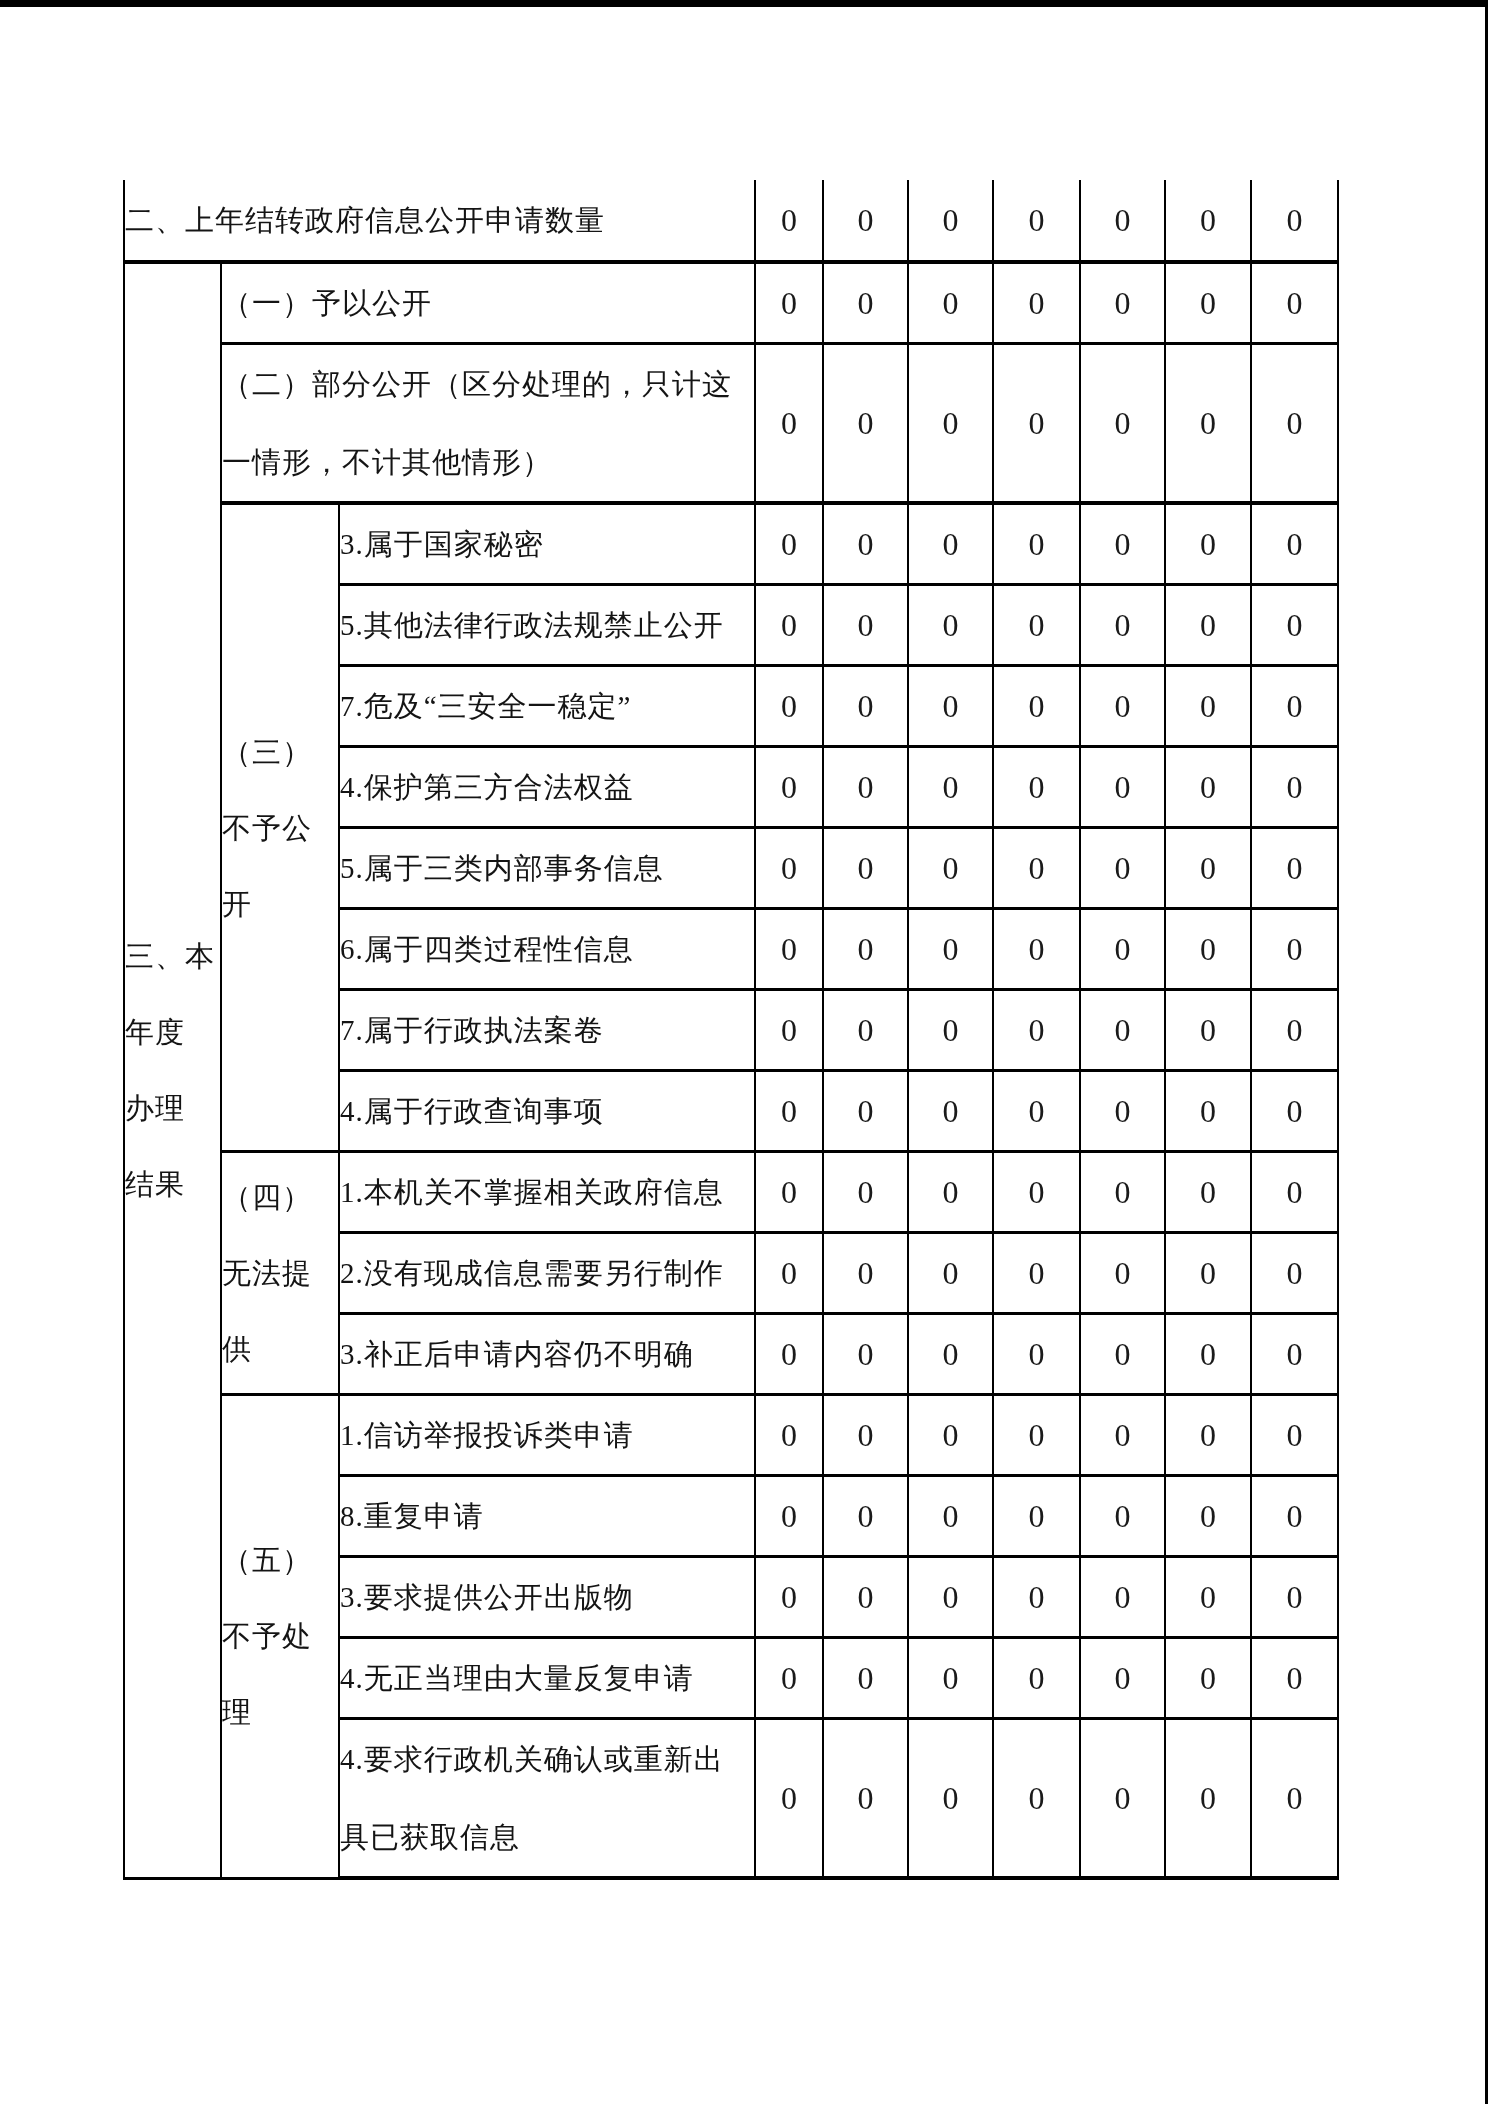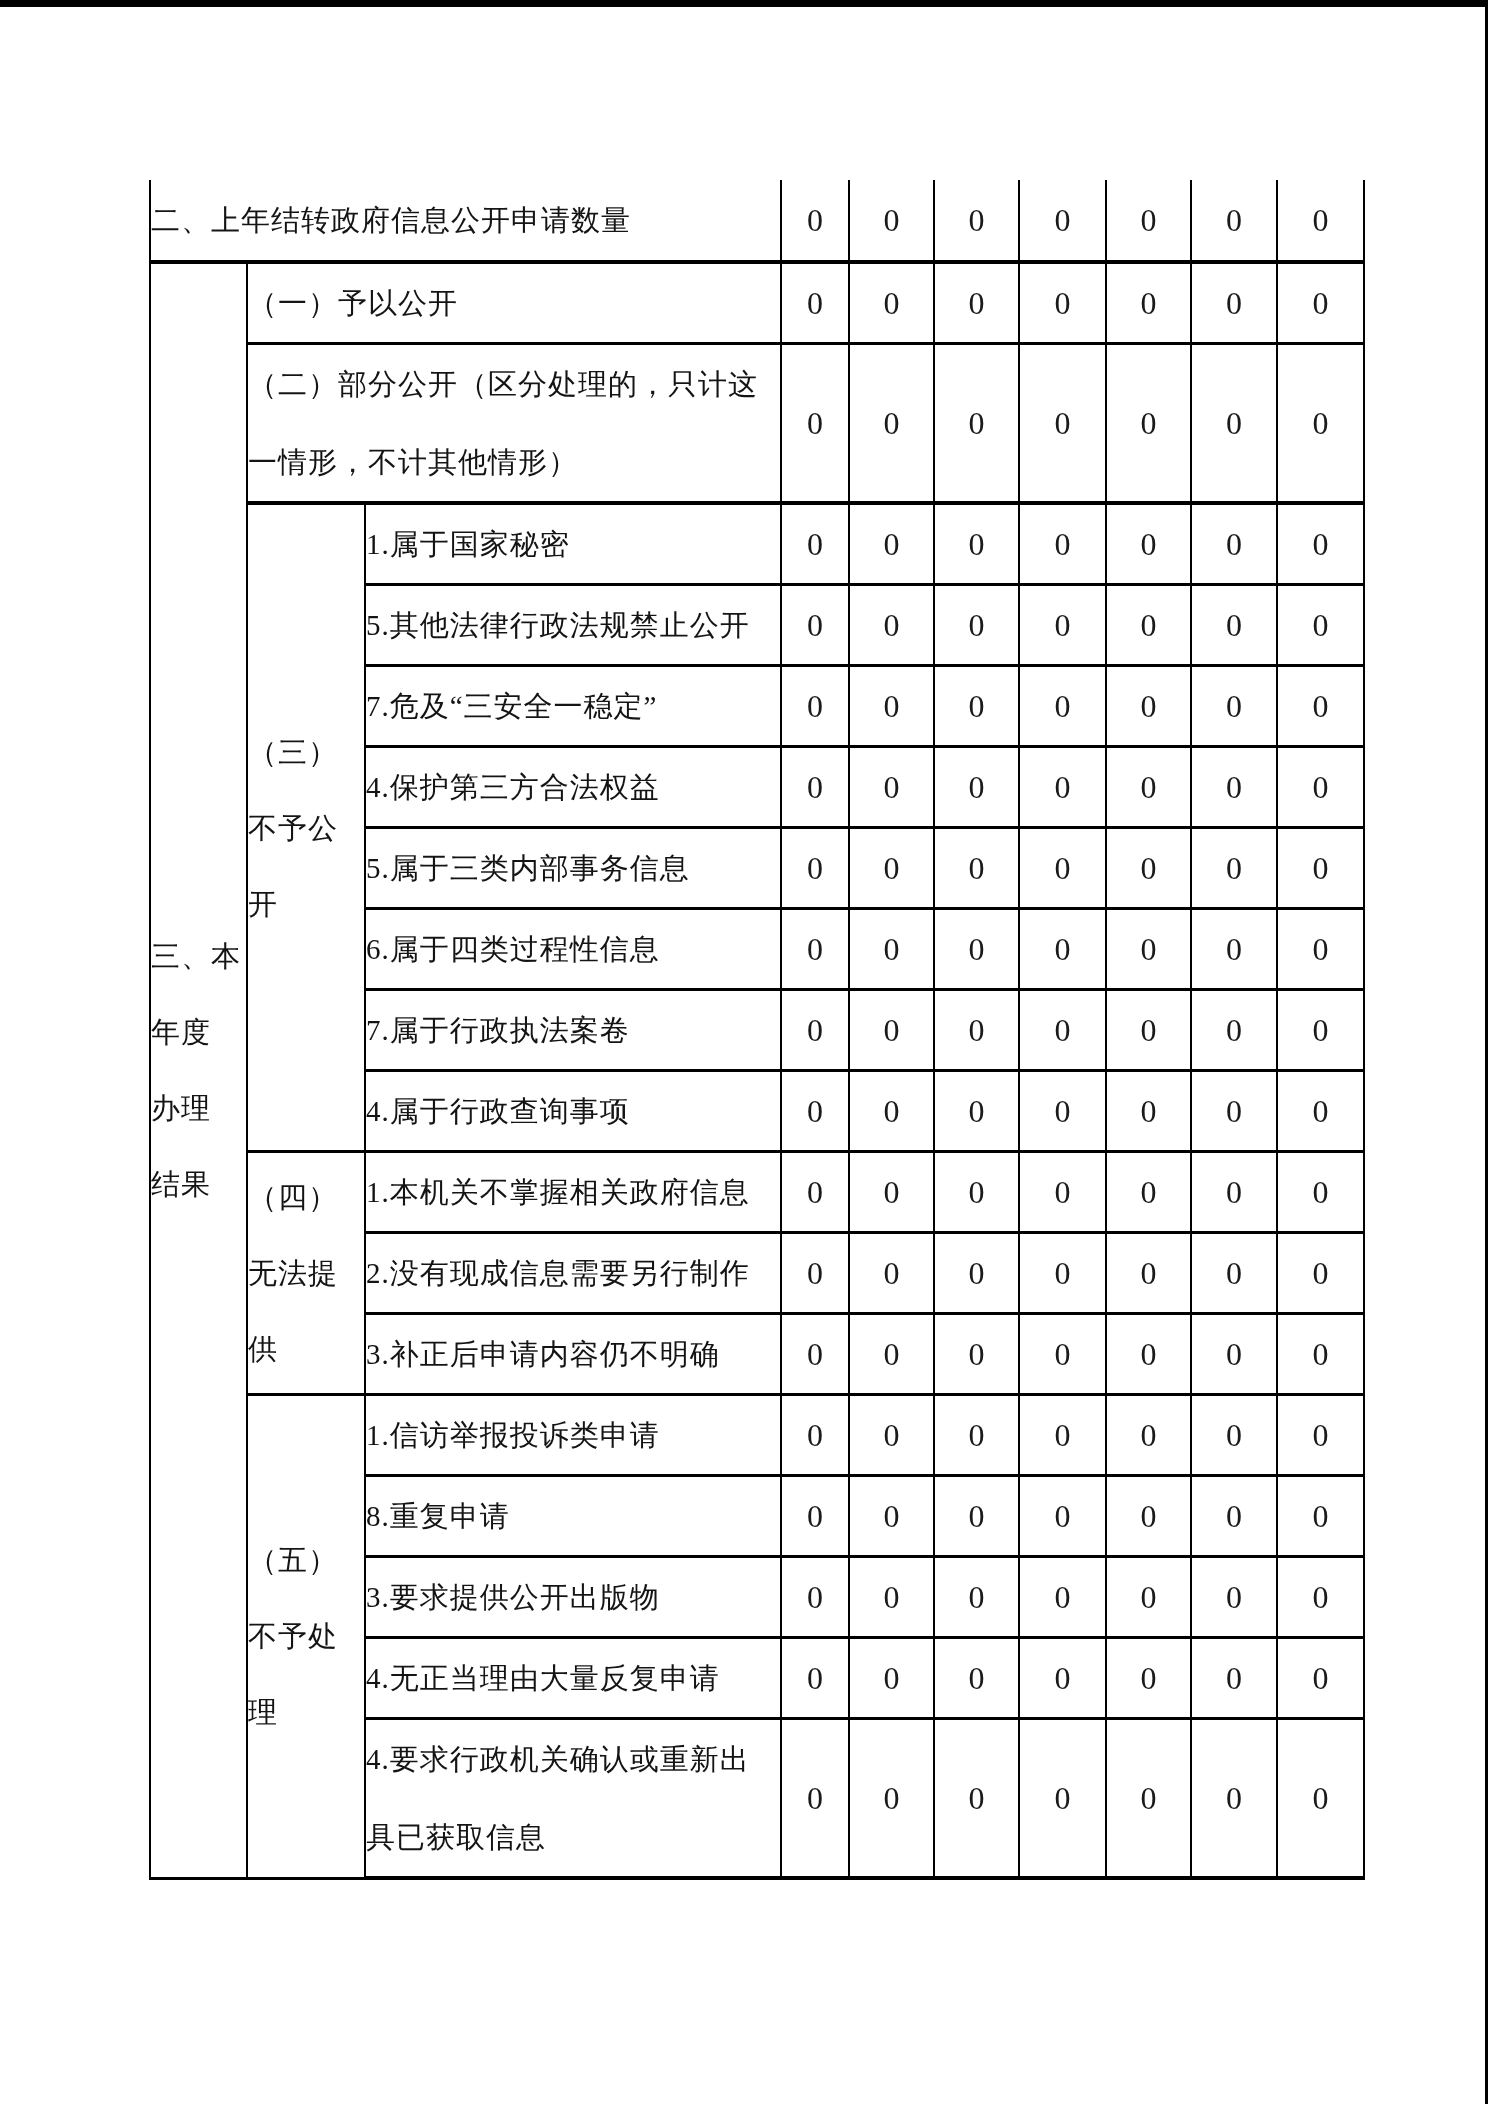--- a/index.html
+++ b/index.html
@@ -1,21 +1,21 @@
 <!DOCTYPE html>
 <html><head>
 <meta charset="utf-8">
 <style>
   html,body{margin:0;padding:0;background:#fff}
   .page{position:relative;width:1488px;height:2104px;background:#ffffff;overflow:hidden;
         font-family:"Liberation Serif","DejaVu Serif",serif;color:#141414}
   .edge-top{position:absolute;left:0;top:0;width:1488px;height:7px;background:#000}
   .edge-right{position:absolute;right:0;top:0;width:3px;height:2104px;background:#000}
 
-  table.report{position:absolute;left:149px;top:180px;width:1214px;
+  table.report{position:absolute;left:123px;top:180px;width:1214px;
                border-collapse:collapse;table-layout:fixed}
   table.report td{border:2px solid #000;border-bottom-width:3px;padding:0;vertical-align:middle;overflow:hidden}
   tr.first td{border-top:none}
   tr.thick td{border-bottom-width:4px}
 
   tr.r{height:81px}
   tr.rh1{height:82px}
   tr.tall{height:155px}
   tr.tall2{height:158px}
 
@@ -79,21 +79,21 @@
           <td class="v">0</td>
           <td class="v">0</td>
           <td class="v">0</td>
           <td class="v">0</td>
           <td class="v">0</td>
       </tr>
       <tr class="r">
         <td class="c2" rowspan="8">（三）
 不予公
 开</td>
-        <td class="lbl">1.属于国家秘密</td>
+        <td class="lbl">3.属于国家秘密</td>
         <td class="v">0</td>
           <td class="v">0</td>
           <td class="v">0</td>
           <td class="v">0</td>
           <td class="v">0</td>
           <td class="v">0</td>
           <td class="v">0</td>
       </tr>
       <tr class="r">
         <td class="lbl">5.其他法律行政法规禁止公开</td>

